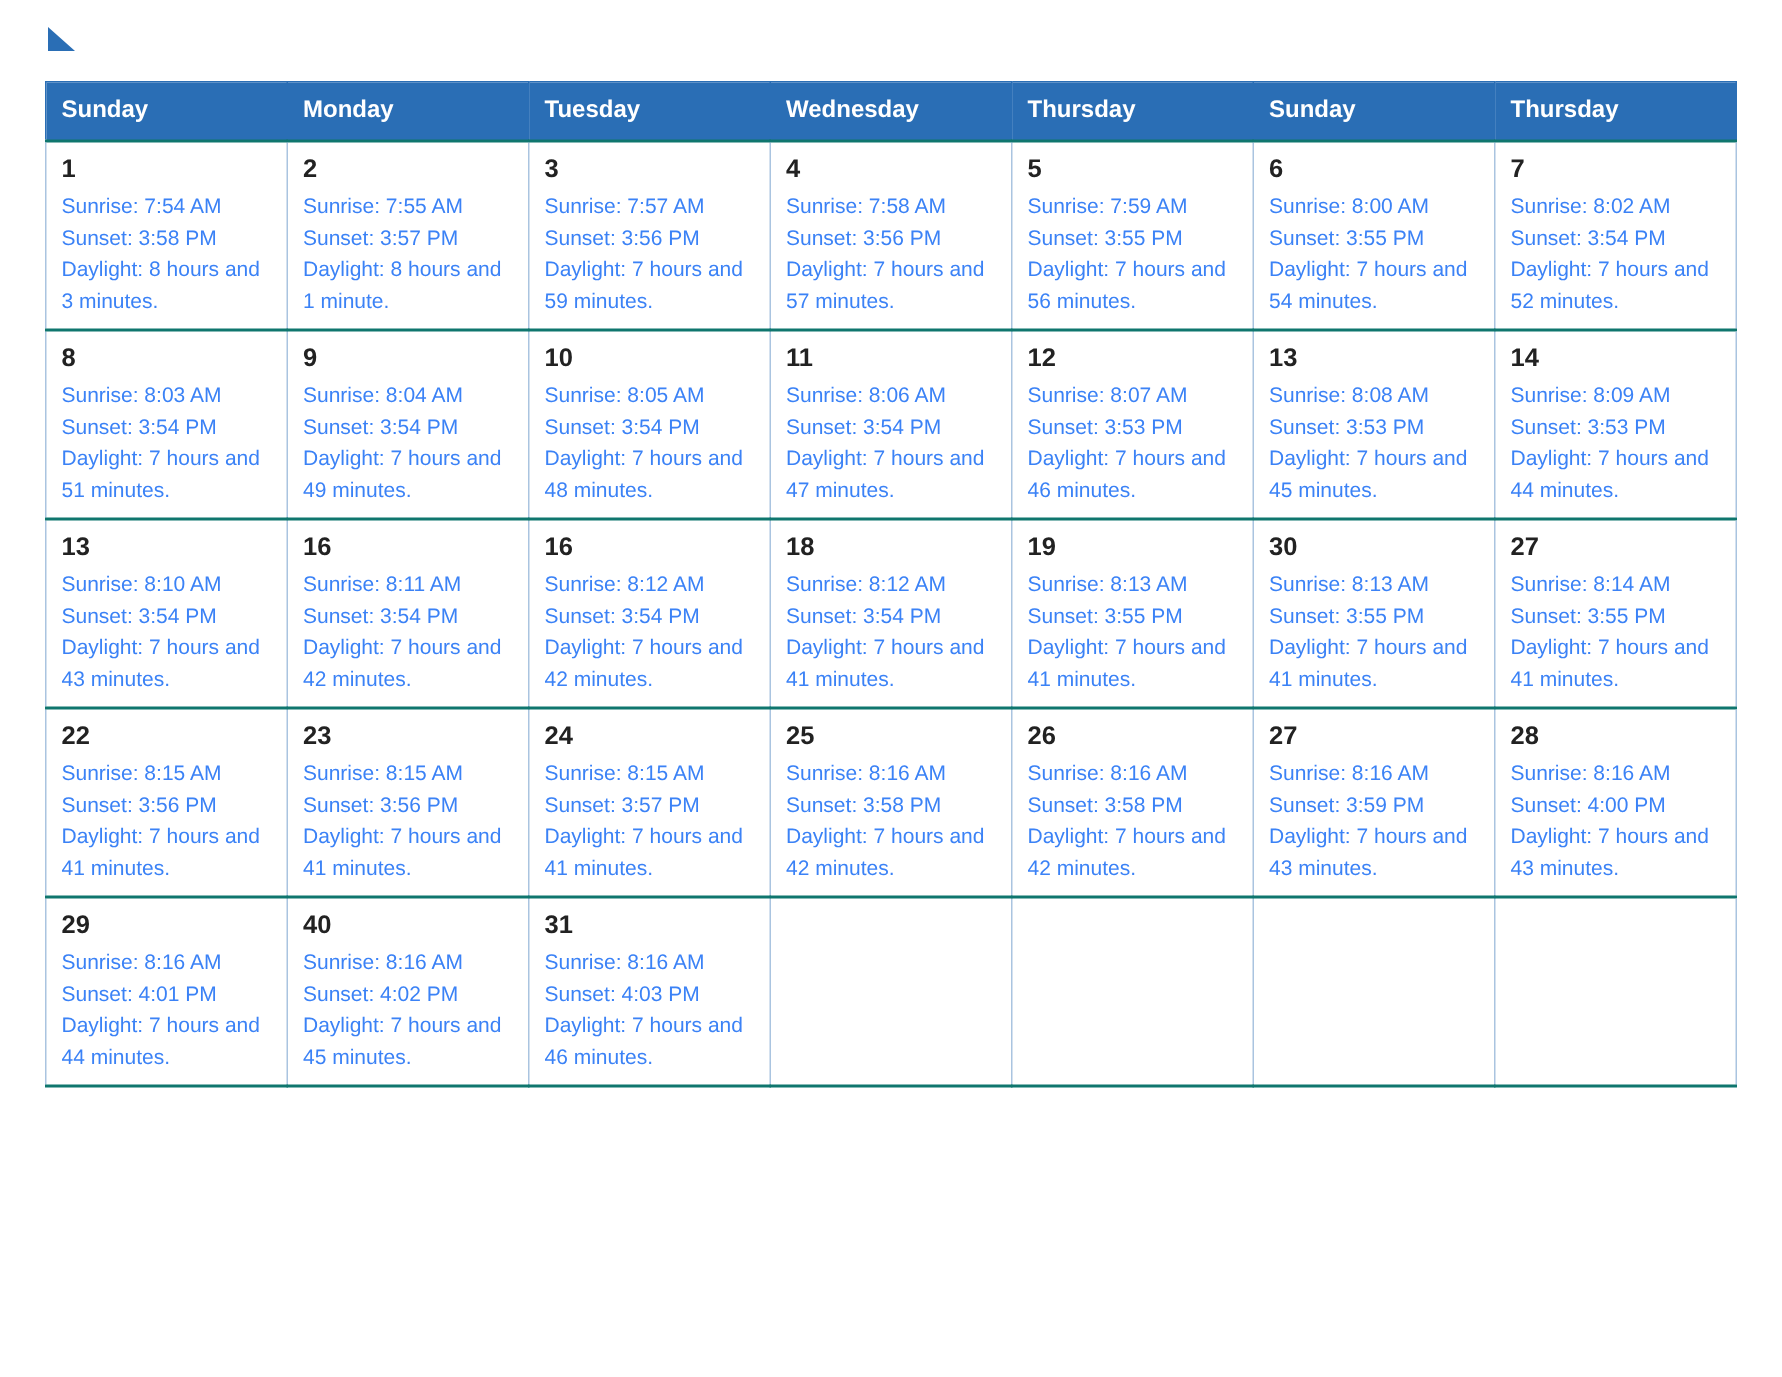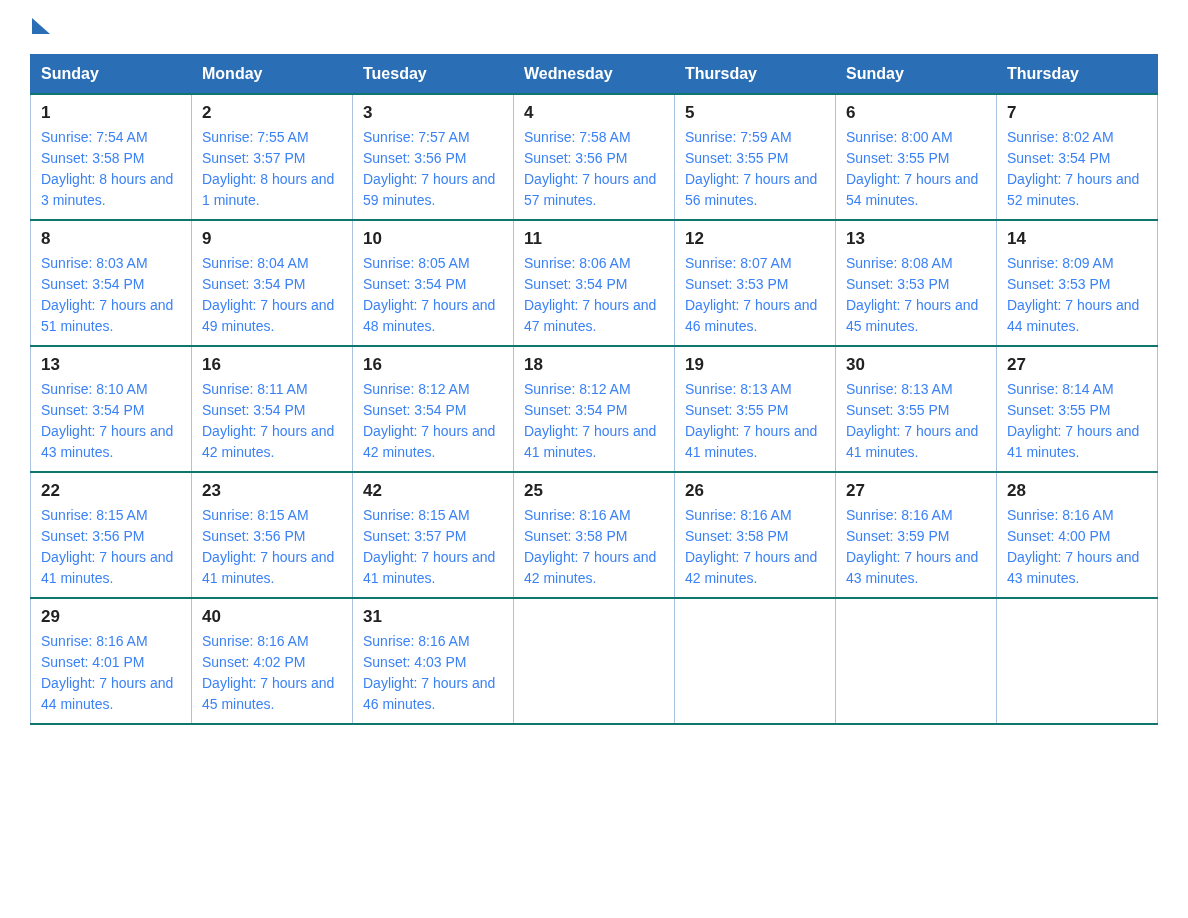--- a/index.html
+++ b/index.html
@@ -310,21 +310,21 @@
       </td>
         <td>
         <div class="day-number">23</div>
         <div class="day-info">
           Sunrise: 8:15 AM<br>
           Sunset: 3:56 PM<br>
           Daylight: 7 hours and 41 minutes.
         </div>
       </td>
         <td>
-        <div class="day-number">42</div>
+        <div class="day-number">24</div>
         <div class="day-info">
           Sunrise: 8:15 AM<br>
           Sunset: 3:57 PM<br>
           Daylight: 7 hours and 41 minutes.
         </div>
       </td>
         <td>
         <div class="day-number">25</div>
         <div class="day-info">
           Sunrise: 8:16 AM<br>

